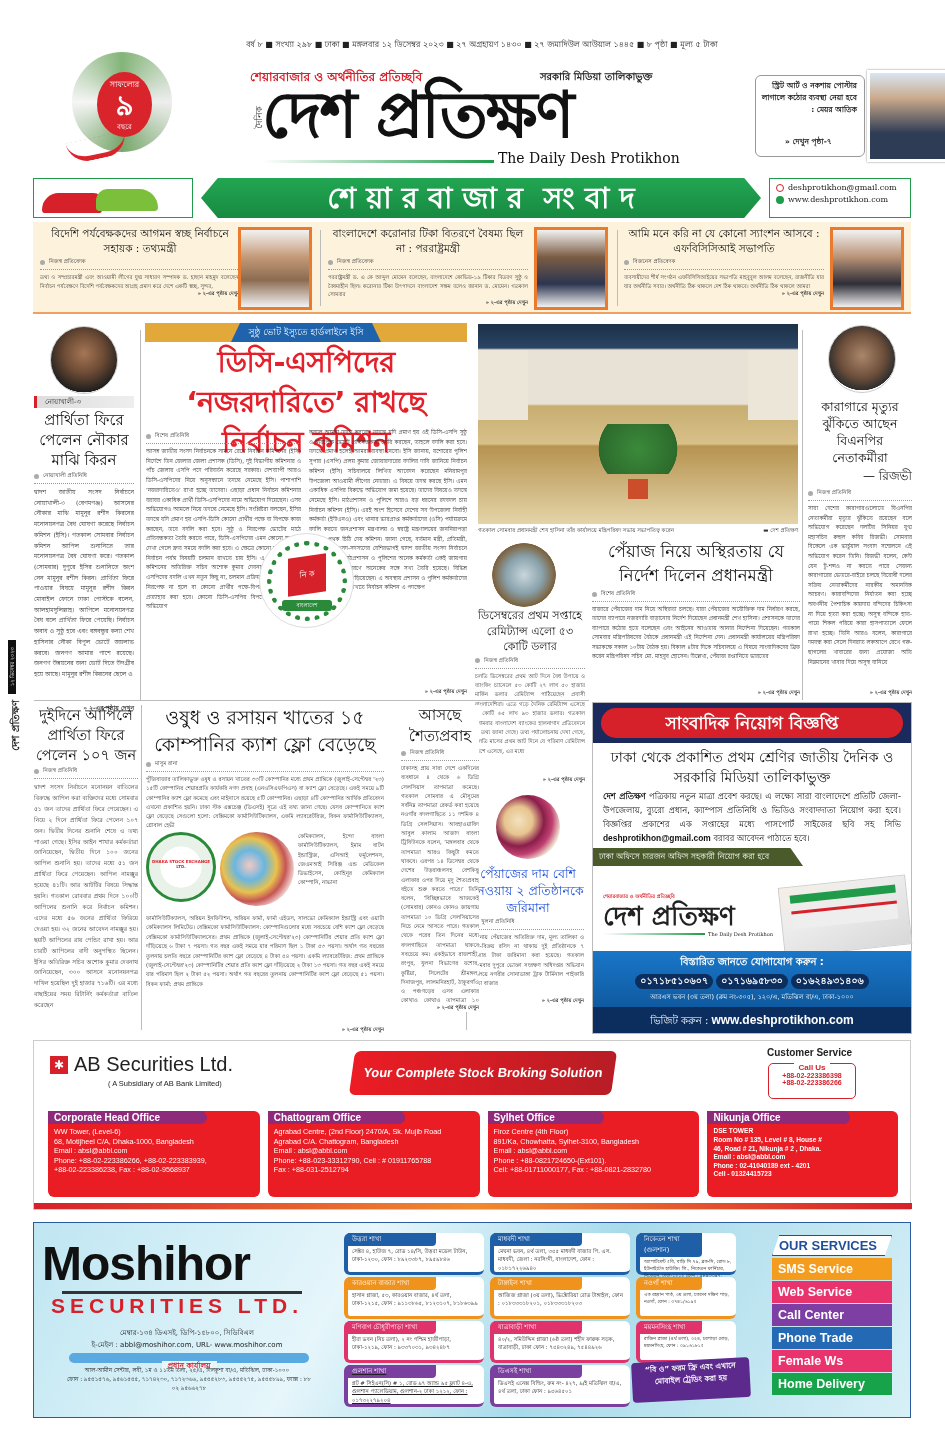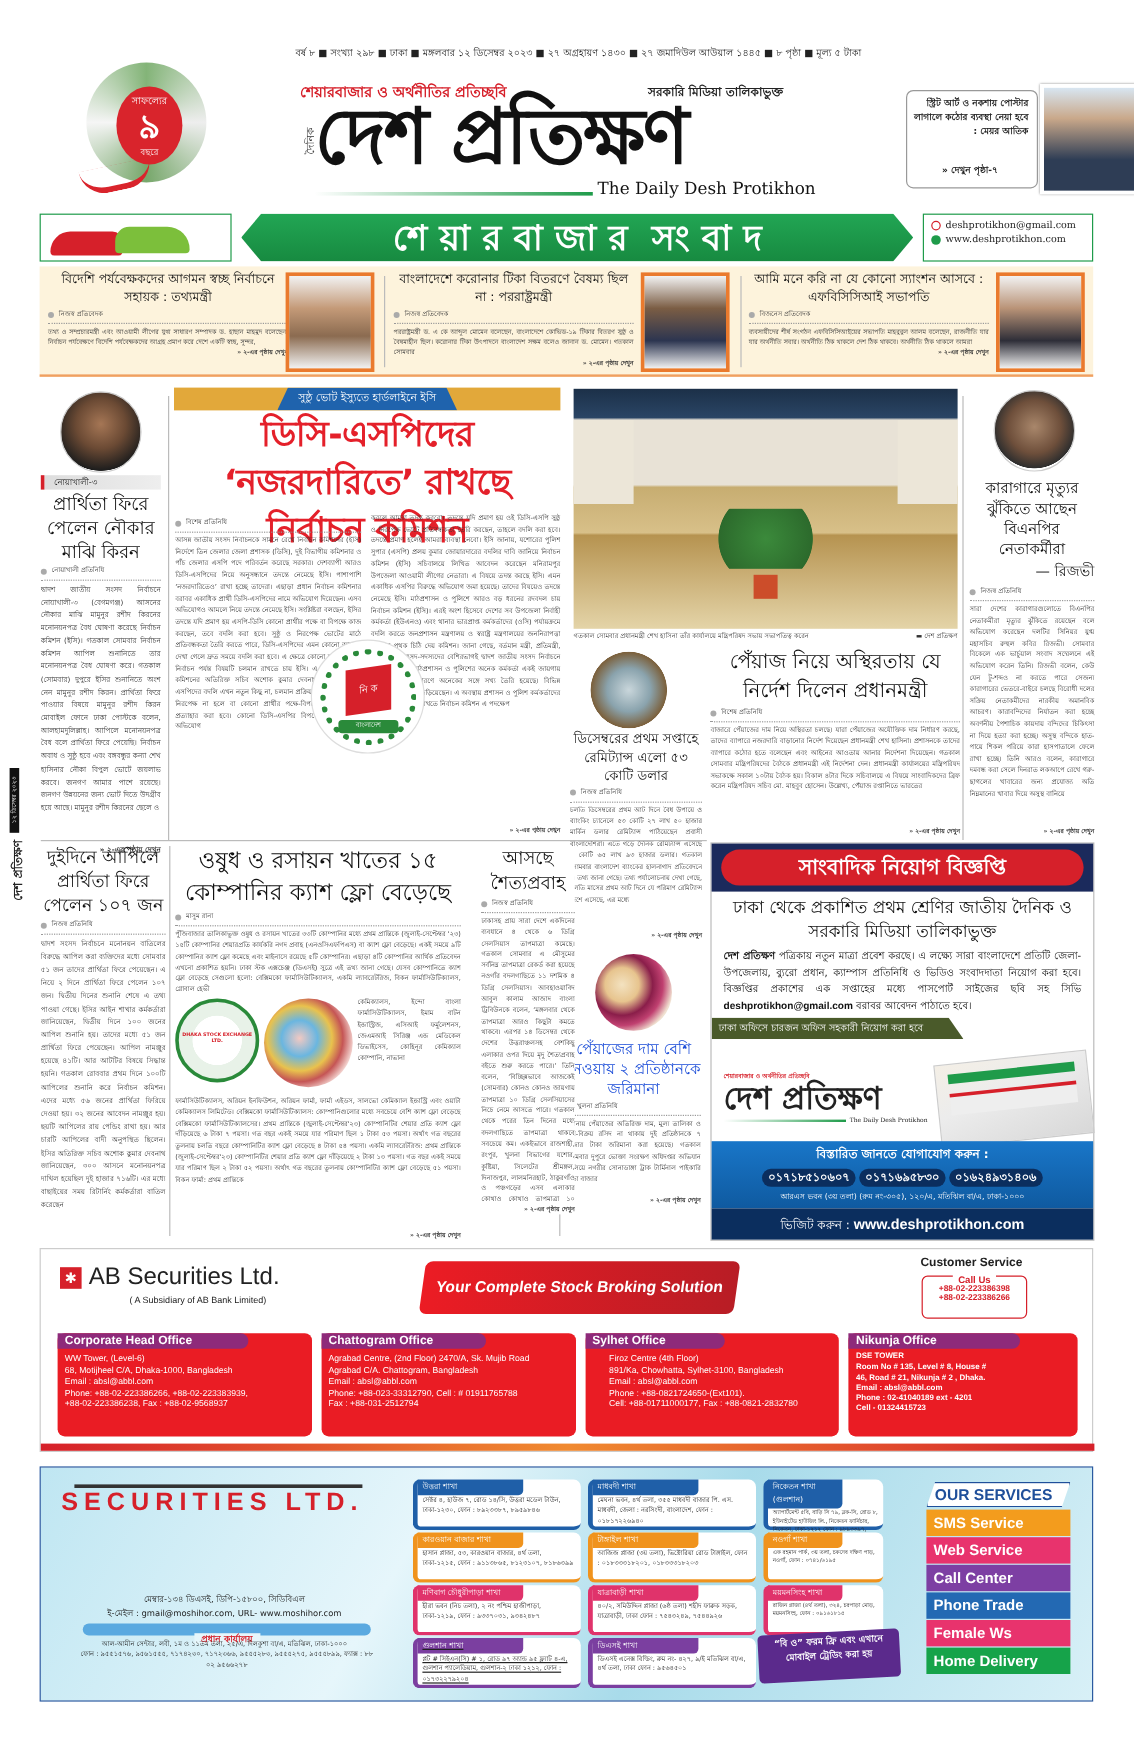--- a/index.html
+++ b/index.html
@@ -315,21 +315,21 @@
       <div style="padding:3px 6px;" id="ab-office-1">
           <div>Agrabad Centre, (2nd Floor) 2470/A, Sk. Mujib Road</div>
           <div>Agrabad C/A. Chattogram, Bangladesh</div>
           <div>Email : absl@abbl.com</div>
           <div>Phone: +88-023-33312790, Cell : # 01911765788</div>
           <div>Fax : +88-031-2512794</div>
         </div>
     </div>
     <div style="flex:1;background:#ea1c24;border-radius:6px;height:86px;">
       <div style="background:#8e2a7a;width:55%;border-radius:0 12px 12px 0;font-size:10px;font-weight:bold;padding:2px 6px;">Sylhet Office</div>
-      <div style="padding:3px 20px;" id="ab-office-2">
+      <div style="padding:3px 6px;" id="ab-office-2">
           <div>Firoz Centre (4th Floor)</div>
           <div>891/Ka, Chowhatta, Sylhet-3100, Bangladesh</div>
           <div>Email : absl@abbl.com</div>
           <div>Phone : +88-0821724650-(Ext101).</div>
           <div>Cell: +88-01711000177, Fax : +88-0821-2832780</div>
         </div>
     </div>
     <div style="flex:0.9;background:#ea1c24;border-radius:6px;height:86px;">
       <div style="background:#8e2a7a;width:75%;border-radius:0 12px 12px 0;font-size:10px;font-weight:bold;padding:2px 6px;">Nikunja Office</div>
       <div style="padding:3px 6px;font-weight:bold;font-size:6.6px;line-height:8.6px;" id="ab-office-3">
@@ -340,25 +340,26 @@
           <div>Phone : 02-41040189 ext - 4201</div>
           <div>Cell - 01324415723</div>
         </div>
     </div>
   </div>
   <div class="abs" style="left:0;top:162px;width:878px;height:6px;background:linear-gradient(90deg,#d6202a,#f08a30,#d6202a);"></div>
 </div>
 
 <div class="abs" style="left:33px;top:1222px;width:878px;height:196px;border:1px solid #2a5aa0;background:linear-gradient(120deg,#bfe6f2 0%,#e6f6fb 35%,#a8dbea 60%,#d8f0f7 100%);">
   <div class="abs" style="left:8px;top:14px;width:270px;">
+    <div class="lib" style="font-size:48px;font-weight:bold;color:#111;letter-spacing:-1px;line-height:54px;">Moshihor</div>
     <div style="height:3px;background:#333;margin:0 10px 0 20px;"></div>
     <div class="lib" style="font-size:21px;font-weight:bold;color:#d6202a;letter-spacing:5px;text-align:center;">SECURITIES LTD.</div>
   </div>
   <div class="abs" style="left:8px;top:104px;width:290px;font-size:7px;text-align:center;">মেম্বার-১৩৪ ডিএসই, ডিপি-১৫৮০০, সিডিবিএল</div>
-  <div class="abs" style="left:8px;top:116px;width:290px;font-size:7px;text-align:center;">ই-মেইল : gmail@moshihor.com, URL- www.moshihor.com</div>
+  <div class="abs" style="left:8px;top:116px;width:290px;font-size:7px;text-align:center;">ই-মেইল : abbl@moshihor.com, URL- www.moshihor.com</div>
   <div class="abs" style="left:35px;top:130px;width:240px;height:10px;background:#5aa9e0;border-radius:5px;text-align:center;">
     <span style="font-size:7.5px;color:#d6202a;background:#e6f6fb;padding:0 6px;font-weight:bold;">প্রধান কার্যালয়</span>
   </div>
   <div class="abs" style="left:8px;top:143px;width:290px;font-size:5.6px;text-align:center;">আল-আমীন সেন্টার, লবী, ১ম ও ১১তম তলা, ২৫/এ, দিলকুশা বা/এ, মতিঝিল, ঢাকা-১০০০</div>
   <div class="abs" style="left:30px;top:152px;width:250px;font-size:5.6px;text-align:center;line-height:9px;">ফোন : ৯৫৫১৫৭৬, ৯৫৬১৫৫৫, ৭১৭৪২৩০, ৭১৭২৩৬৬, ৯৫৫৫২৮৩, ৯৫৫৫২৭৫, ৯৫৫৫৮৯৯, ফ্যাক্স : ৮৮ ০২ ৯৫৬৬২৭৮</div>
 
   <div class="abs" id="branch-grid" style="left:310px;top:10px;width:450px;height:180px;">
       <div style="position: absolute; left: 0px; top: 0px; width: 140px; height: 42px; background: rgb(255, 255, 255); border-radius: 6px; border-left: 4px solid rgb(31, 95, 168); border-bottom: 3px solid rgb(31, 95, 168);">
         <div style="background: rgb(31, 95, 168); color: rgb(255, 255, 255); font-size: 6.5px; width: 65%; padding: 1px 4px; border-radius: 0px 0px 4px;">উত্তরা শাখা</div>
         <div style="font-size: 5.4px; line-height: 8.4px; padding: 1px 4px; color: rgb(34, 34, 34); overflow: hidden; height: 32px;">সেক্টর ৪, হাউজ ৭, রোড ১৪/সি, উত্তরা মডেল টাউন, ঢাকা-১২৩০, ফোন : ৮৯২৩৩৮৭, ৮৯৫৯৮৪৬</div>

